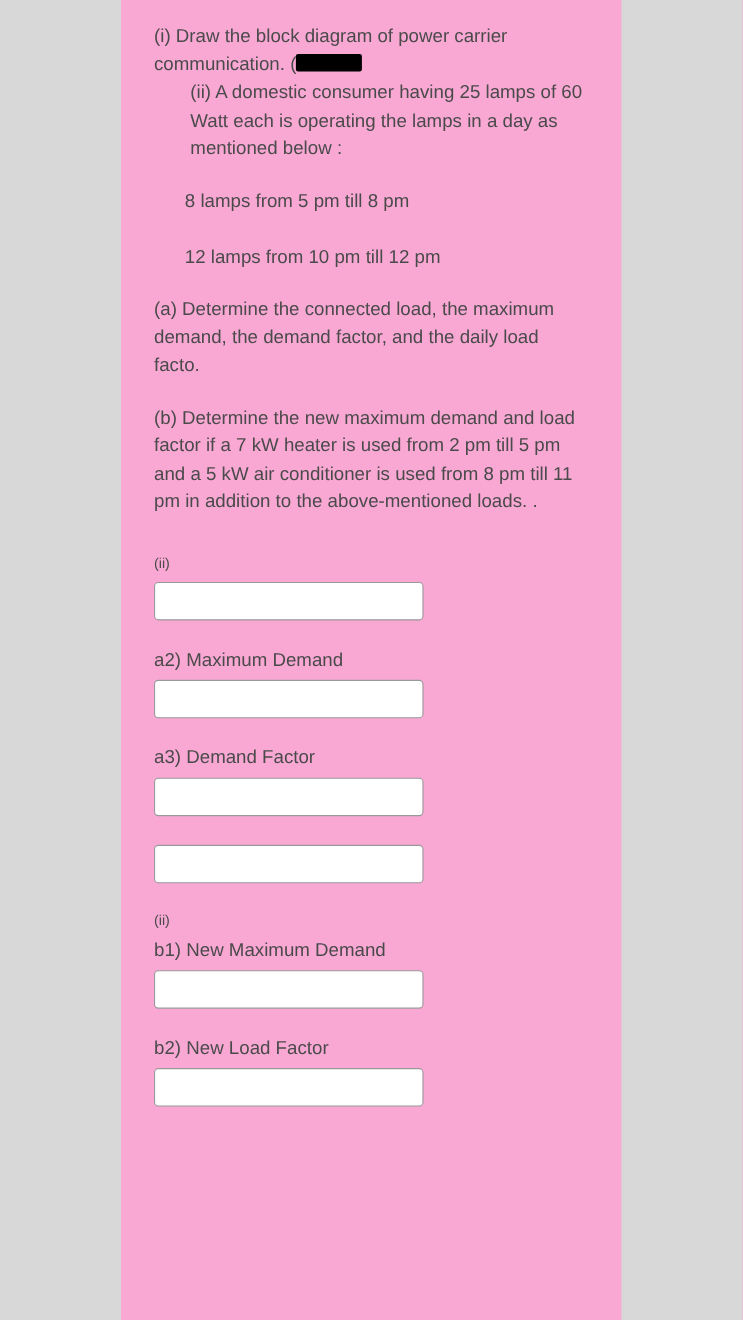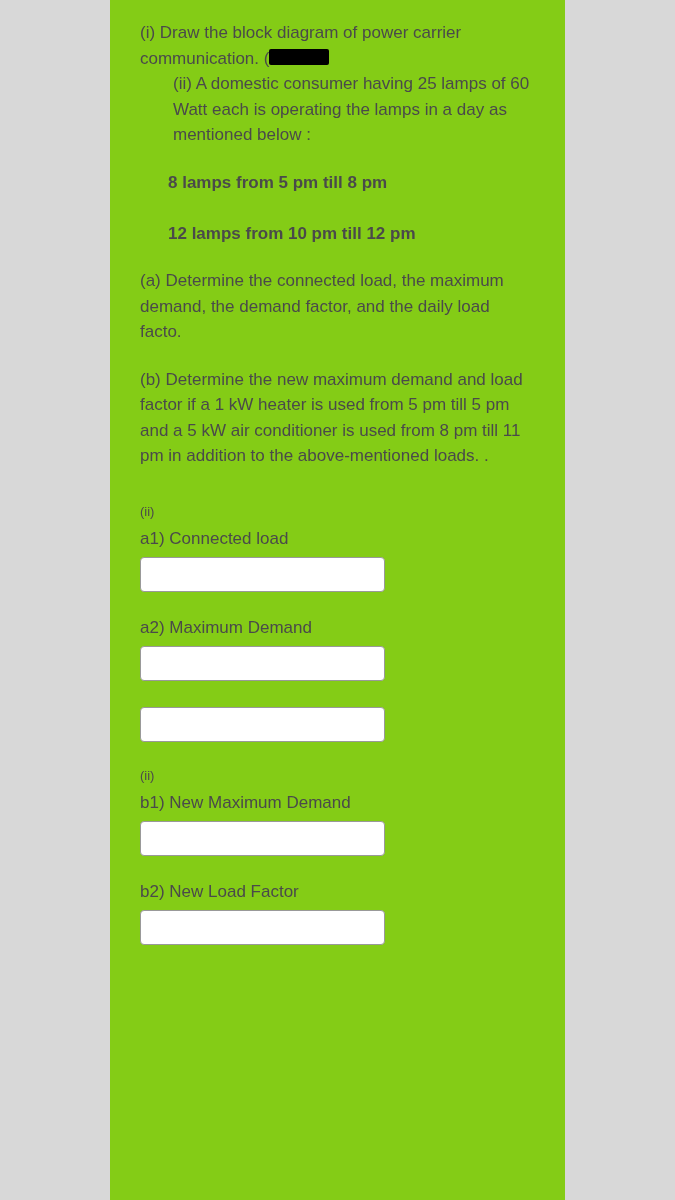--- a/index.html
+++ b/index.html
@@ -9,36 +9,35 @@
     }
     body {
       background-color: #d8d8d8;
       font-family: Arial, sans-serif;
       display: flex;
       justify-content: center;
       min-height: 1200px;
       width: 675px;
     }
     .container {
-      background-color: #84cc16;
+      background-color: #f9a8d4;
       width: 455px;
       margin: 0 auto;
       padding: 20px 30px 20px 30px;
     }
     .question-text {
       color: #4a4a4a;
       font-size: 17px;
       line-height: 1.5;
     }
     .question-text p {
       margin-bottom: 22px;
     }
     .indented {
       padding-left: 28px;
-      font-weight: bold;
     }
     .redacted {
       display: inline-block;
       background-color: #000;
       width: 60px;
       height: 16px;
       vertical-align: middle;
       position: relative;
       border-radius: 2px;
       top: -2px;
@@ -78,36 +77,39 @@
     <p>
       <span>(i) Draw the block diagram of power carrier communication. (</span><span class="redacted"></span>
     </p>
     <p style="margin-top:-22px;margin-left:33px;">(ii) A domestic consumer having 25 lamps of 60 Watt each is operating the lamps in a day as mentioned below :</p>
     <p class="indented">
       <span>8 lamps from 5 pm till 8 pm</span><br>
       <br>
       <span>12 lamps from 10 pm till 12 pm</span>
     </p>
     <p>(a) Determine the connected load, the maximum demand, the demand factor, and the daily load facto.</p>
-    <p>(b) Determine the new maximum demand and load factor if a 1 kW heater is used from 5 pm till 5 pm and a 5 kW air conditioner is used from 8 pm till 11 pm in addition to the above-mentioned loads. .</p>
+    <p>(b) Determine the new maximum demand and load factor if a 7 kW heater is used from 2 pm till 5 pm and a 5 kW air conditioner is used from 8 pm till 11 pm in addition to the above-mentioned loads. .</p>
   </div>
 
   <div class="answer-section">
     <div class="section-header">(ii)</div>
 
     <div class="answer-group">
-      <div class="answer-label">a1) Connected load</div>
       <input type="text" value="" style="">
     </div>
 
     <div class="answer-group">
       <div class="answer-label">a2) Maximum Demand</div>
       <input type="text" value="" style="">
     </div>
 
+    <div class="answer-group">
+      <div class="answer-label">a3) Demand Factor</div>
+      <input type="text" value="" style="">
+    </div>
 
     <div class="answer-group">
       <input type="text" value="" style="">
     </div>
 
     <div class="section-header">(ii)</div>
 
     <div class="answer-group">
       <div class="answer-label">b1) New Maximum Demand</div>
       <input type="text" value="" style="">

